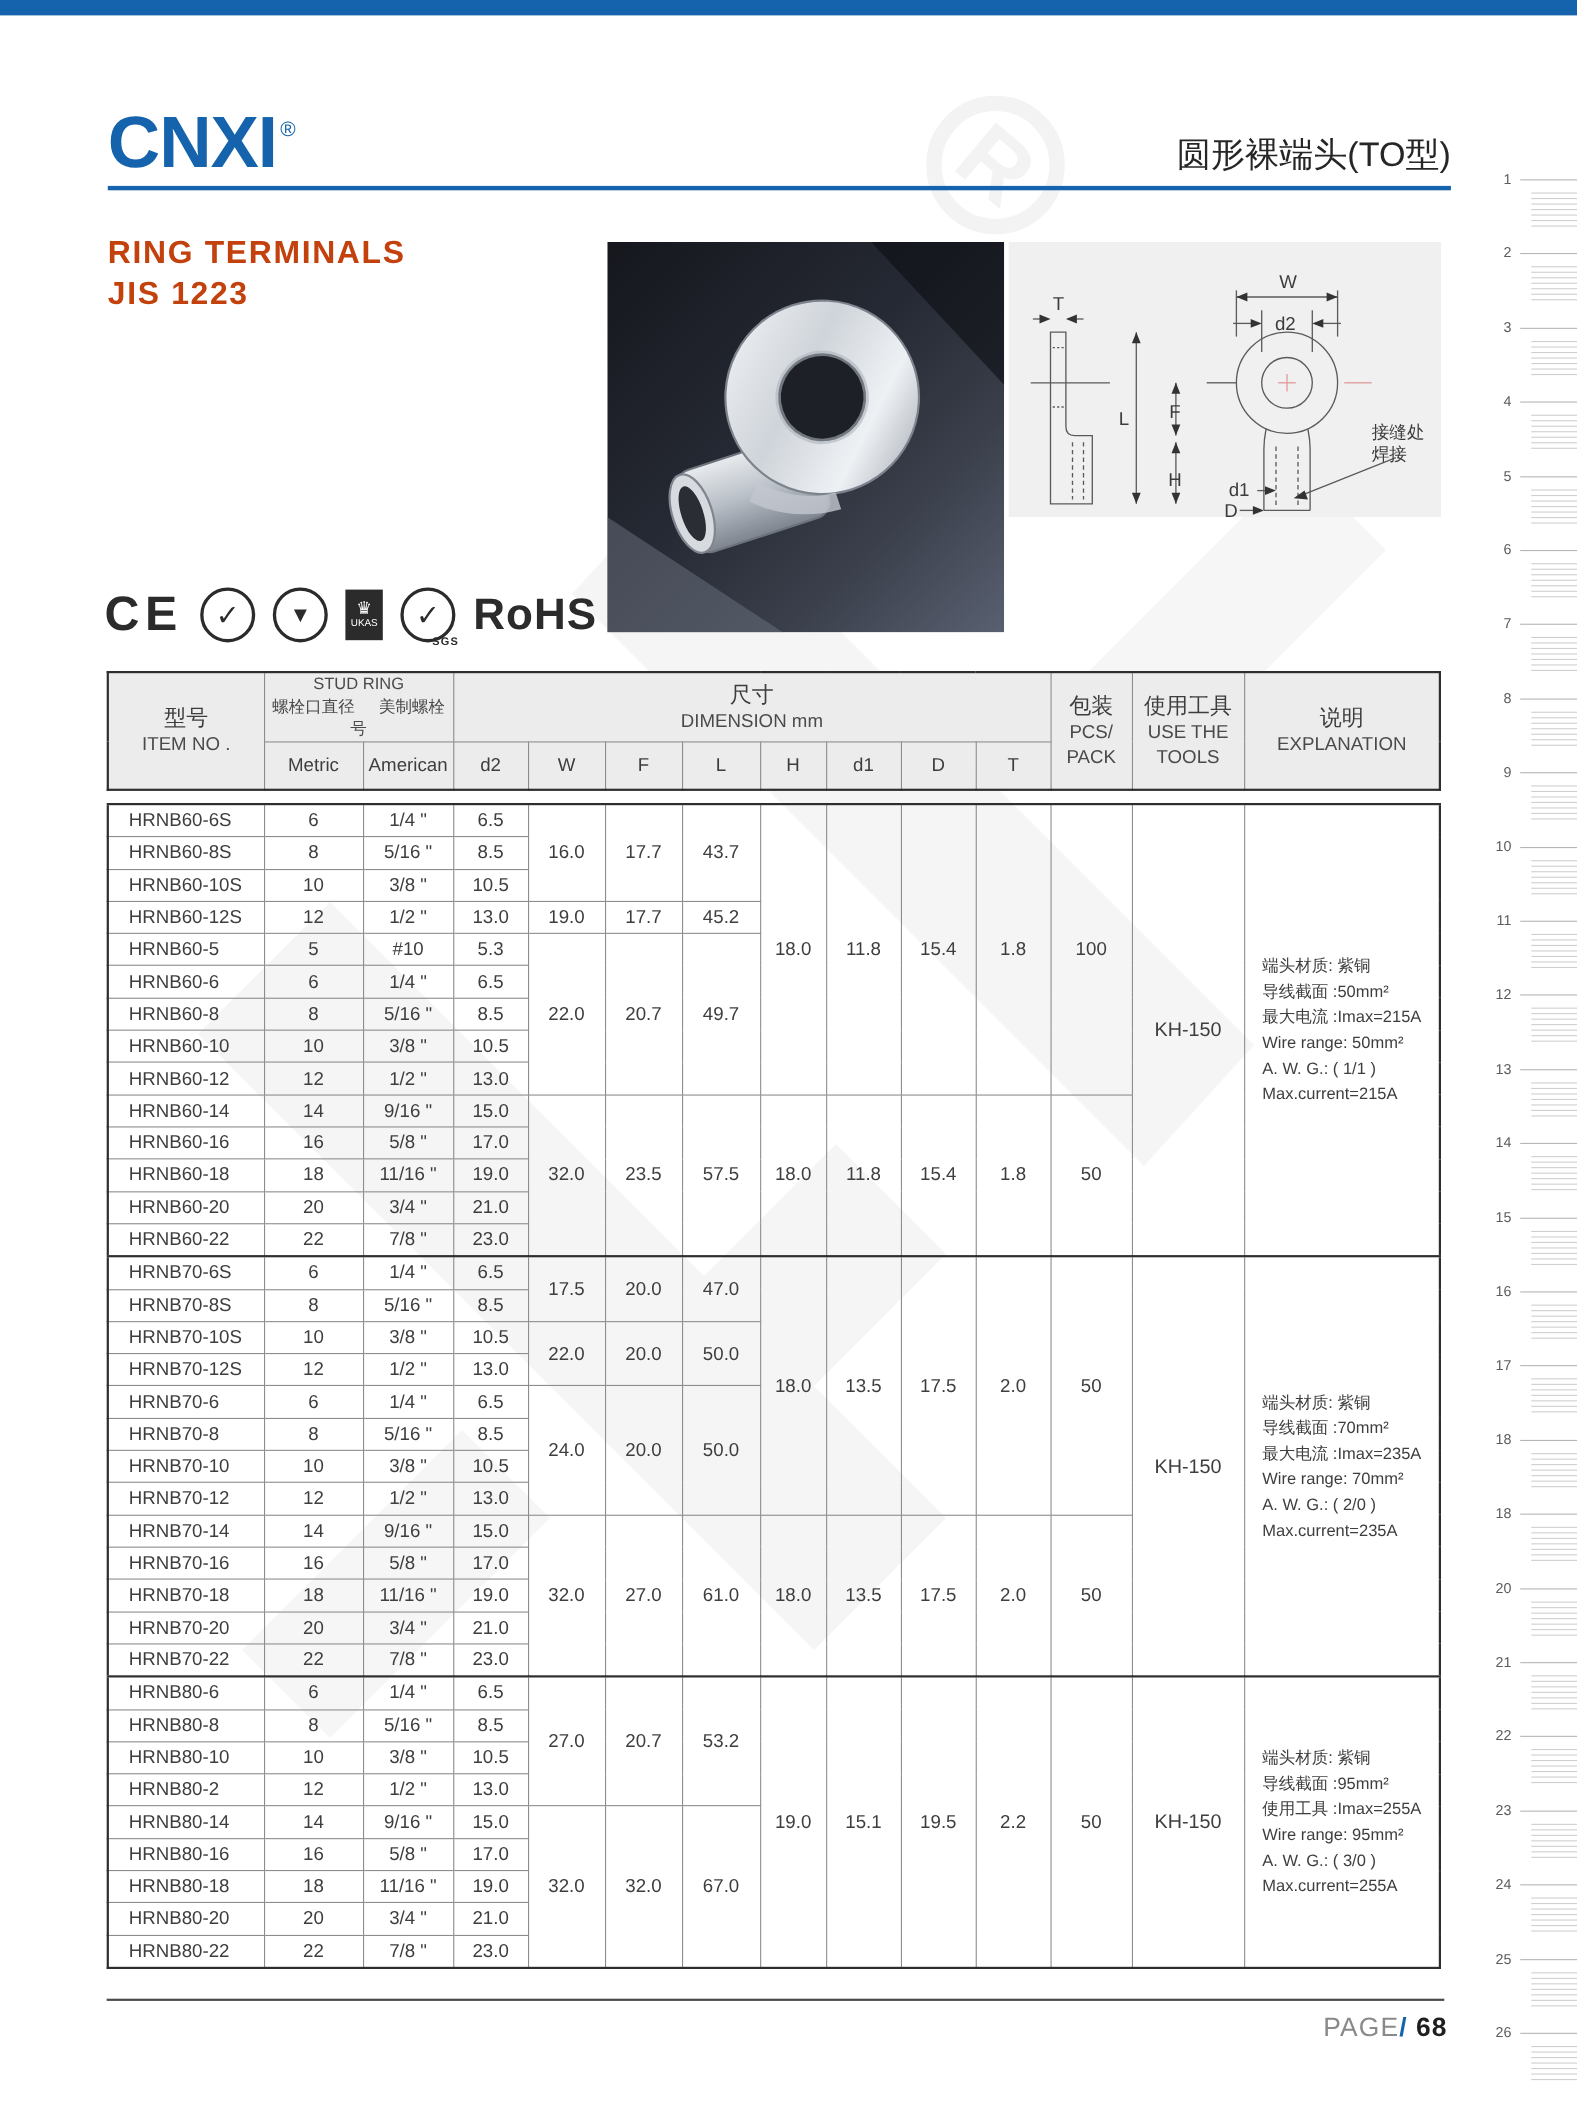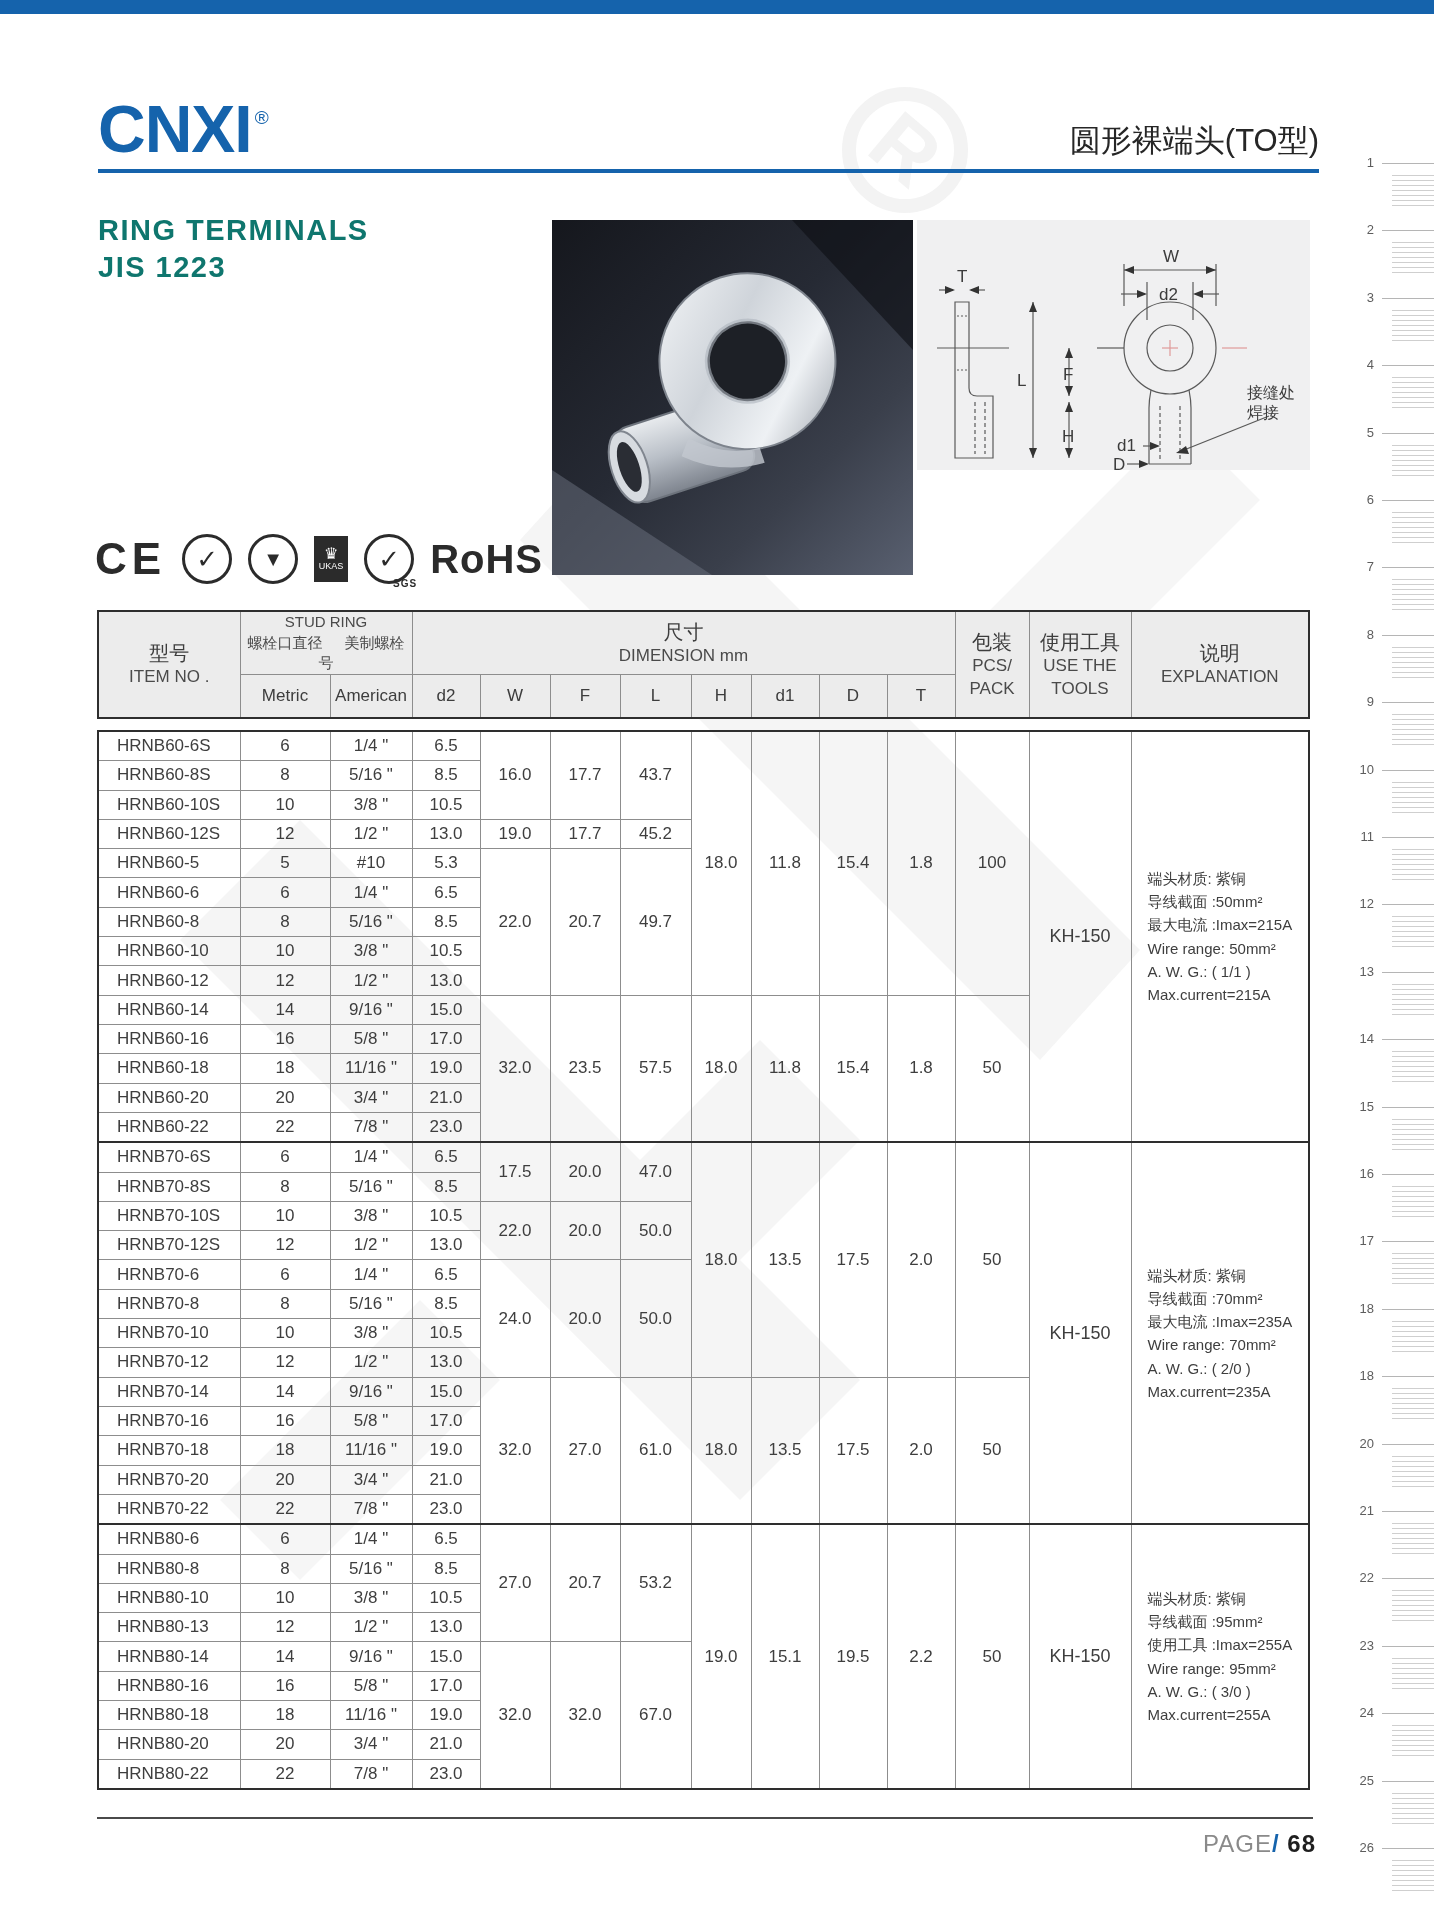--- a/index.html
+++ b/index.html
@@ -9,21 +9,21 @@
   .content{z-index:2;pointer-events:none;}
   .wm{z-index:1;pointer-events:none;}
 
   .topbar{position:absolute;left:0;top:0;width:1434px;height:14px;background:#1563ac;}
 
   .brand{position:absolute;left:98px;top:96px;font-size:66px;font-weight:800;letter-spacing:-1px;color:#1563ac;line-height:1;}
   .brand .reg{font-size:19px;font-weight:400;vertical-align:28px;letter-spacing:0;margin-left:3px;color:#1563ac;}
   .cn-title{position:absolute;right:115px;top:120px;font-size:31px;color:#262626;}
   .blue-rule{position:absolute;left:98px;top:169px;width:1221px;height:4px;background:#1563ac;}
 
-  .prod-title{position:absolute;left:98px;top:212px;font-size:29px;font-weight:700;color:#0f766e;letter-spacing:1.5px;line-height:1.28;}
+  .prod-title{position:absolute;left:98px;top:212px;font-size:29px;font-weight:700;color:#c2410c;letter-spacing:1.5px;line-height:1.28;}
 
   .material{position:absolute;left:98px;top:446px;font-size:20px;color:#4a4a4a;}
   .material .mi{display:flex;align-items:center;margin-bottom:9px;}
   .bullet{display:inline-block;width:9px;height:9px;border:3px solid #7d7d7d;border-radius:50%;margin-right:11px;flex:0 0 auto;}
 
   .certs{position:absolute;left:95px;top:533px;display:flex;align-items:center;gap:16px;height:52px;}
   .ce{font-size:44px;font-weight:700;color:#2b2b2b;letter-spacing:5px;line-height:1;}
   .cicon{width:44px;height:44px;border:3px solid #2b2b2b;border-radius:50%;display:flex;align-items:center;justify-content:center;
          font-weight:700;color:#2b2b2b;position:relative;}
   .cicon .chk{font-size:26px;line-height:1;}
@@ -564,21 +564,21 @@
             <td>5/16 "</td>
             <td>8.5</td>
           </tr>
           <tr>
             <td class="c-item">HRNB80-10</td>
             <td>10</td>
             <td>3/8 "</td>
             <td>10.5</td>
           </tr>
           <tr>
-            <td class="c-item">HRNB80-13</td>
+            <td class="c-item">HRNB80-2</td>
             <td>12</td>
             <td>1/2 "</td>
             <td>13.0</td>
           </tr>
           <tr>
             <td class="c-item">HRNB80-14</td>
             <td>14</td>
             <td>9/16 "</td>
             <td>15.0</td>
             <td rowspan="5">32.0</td>

